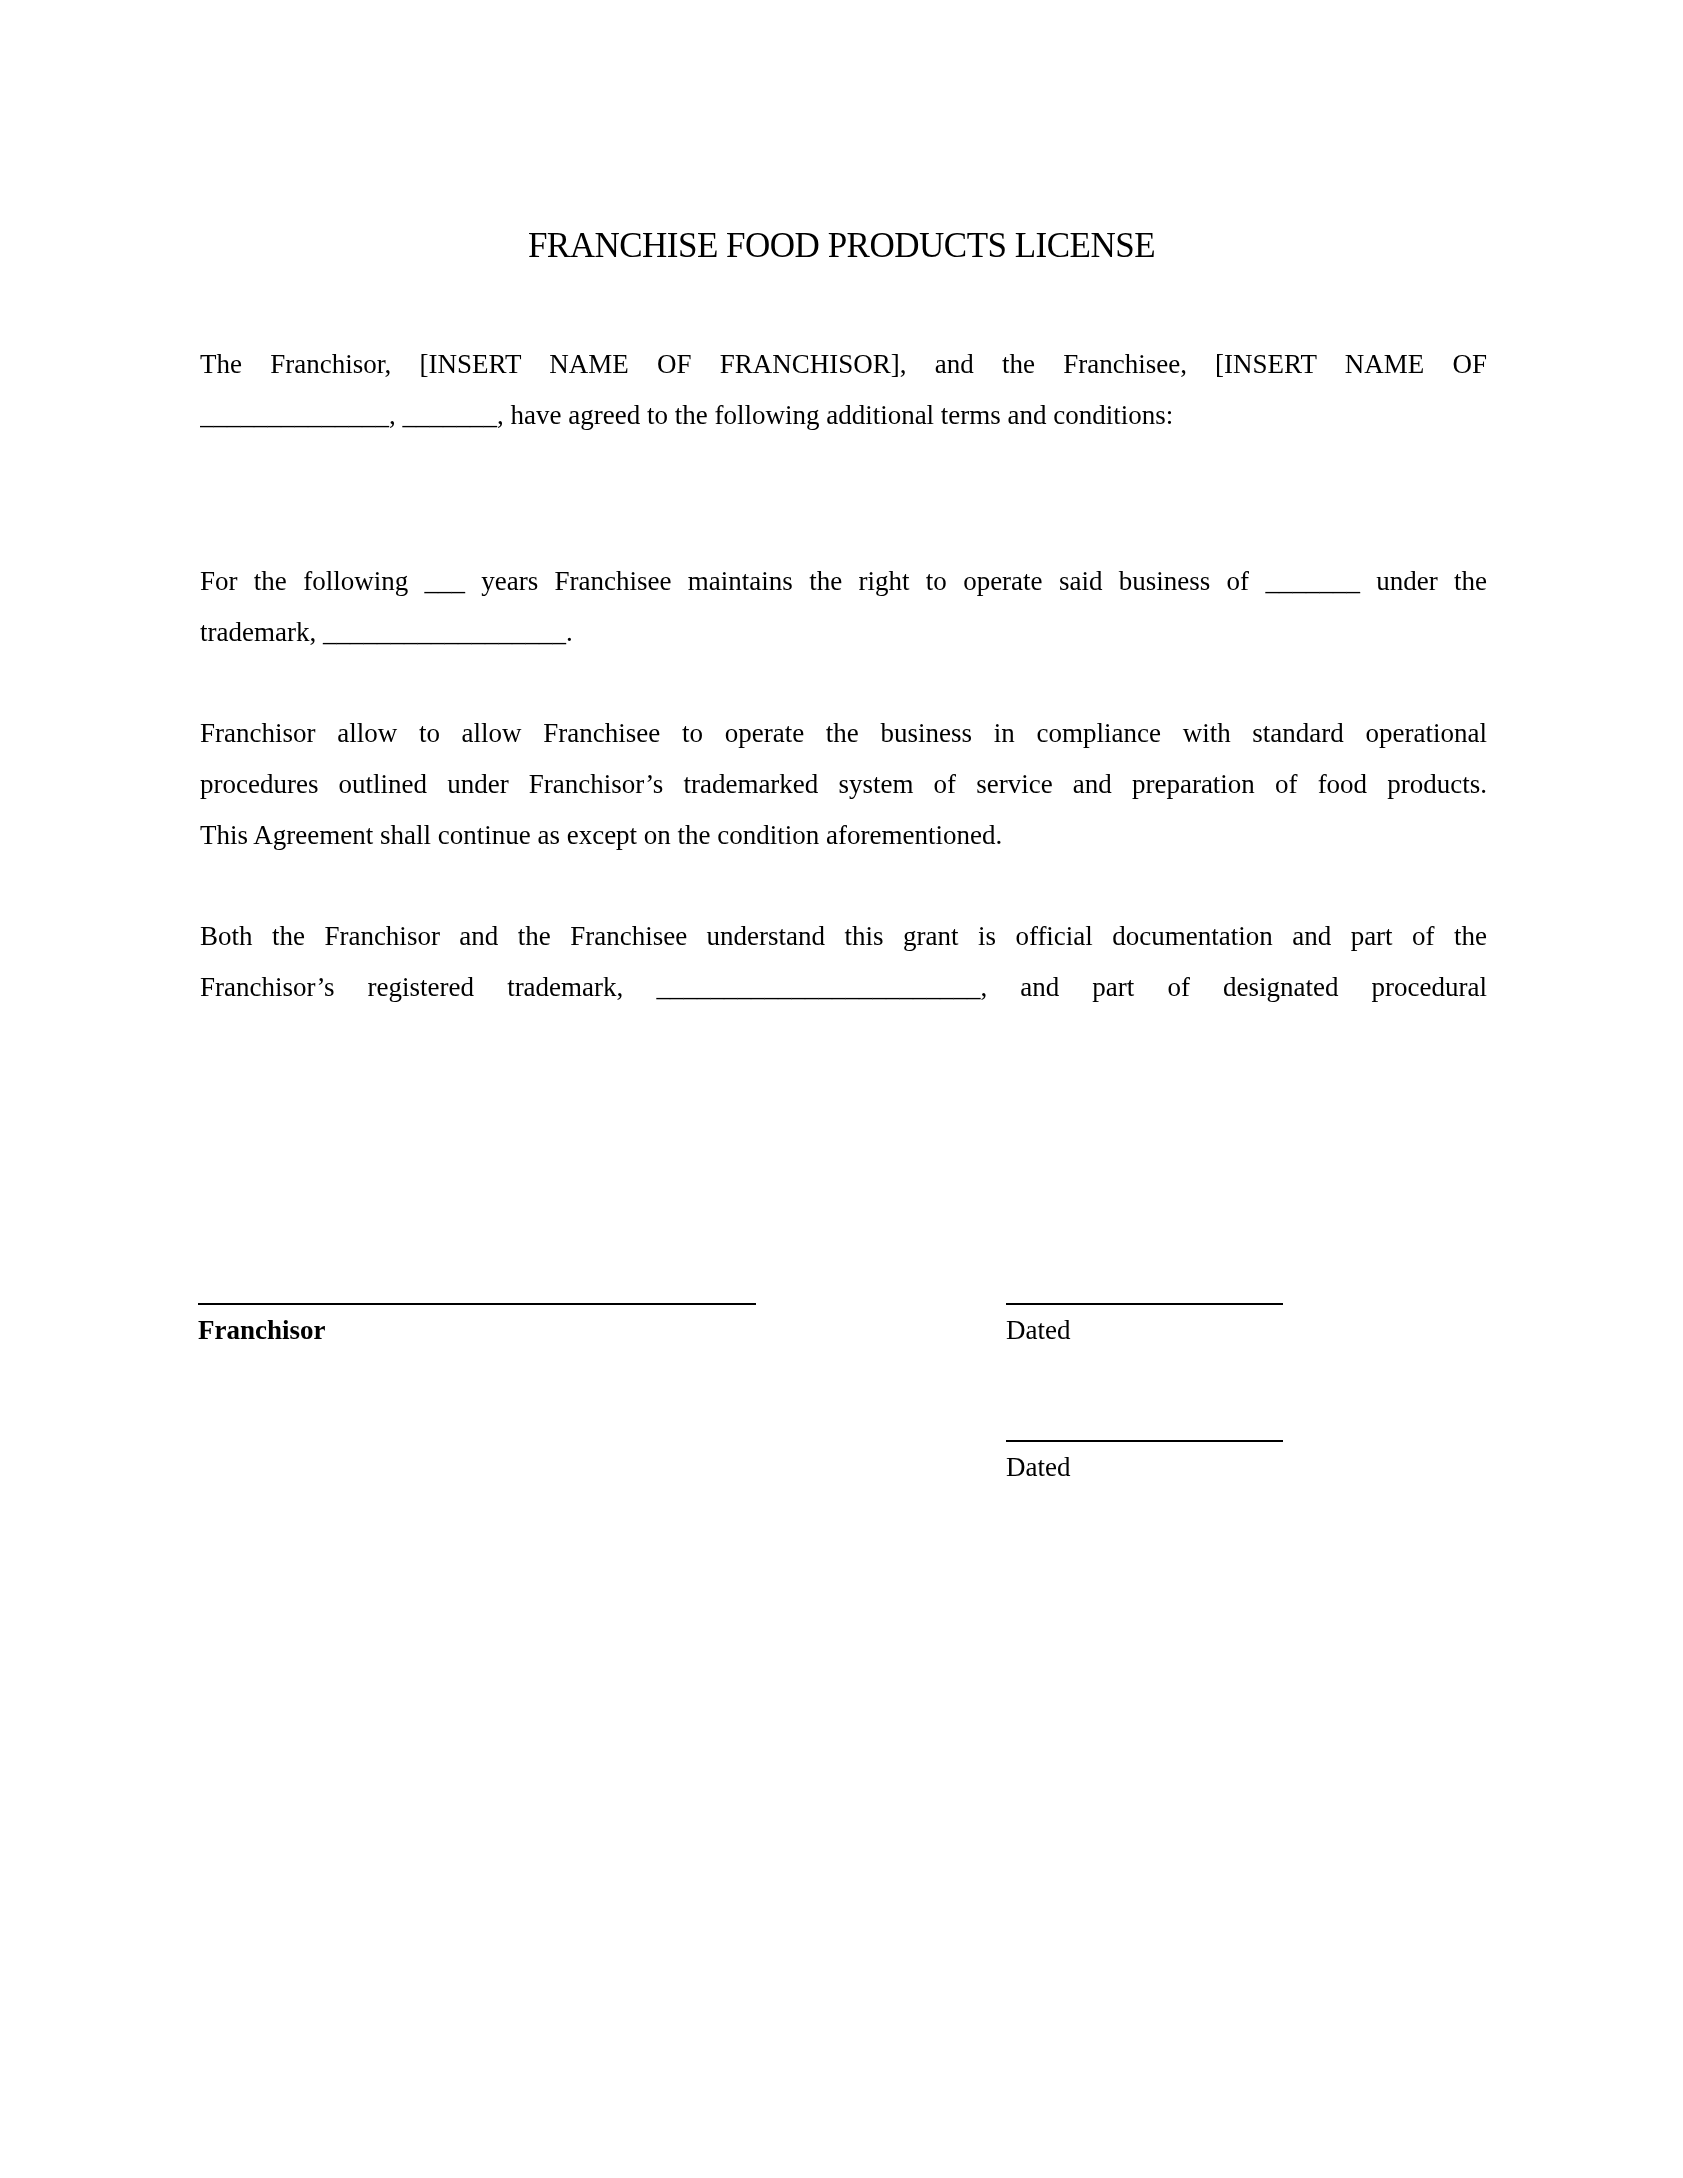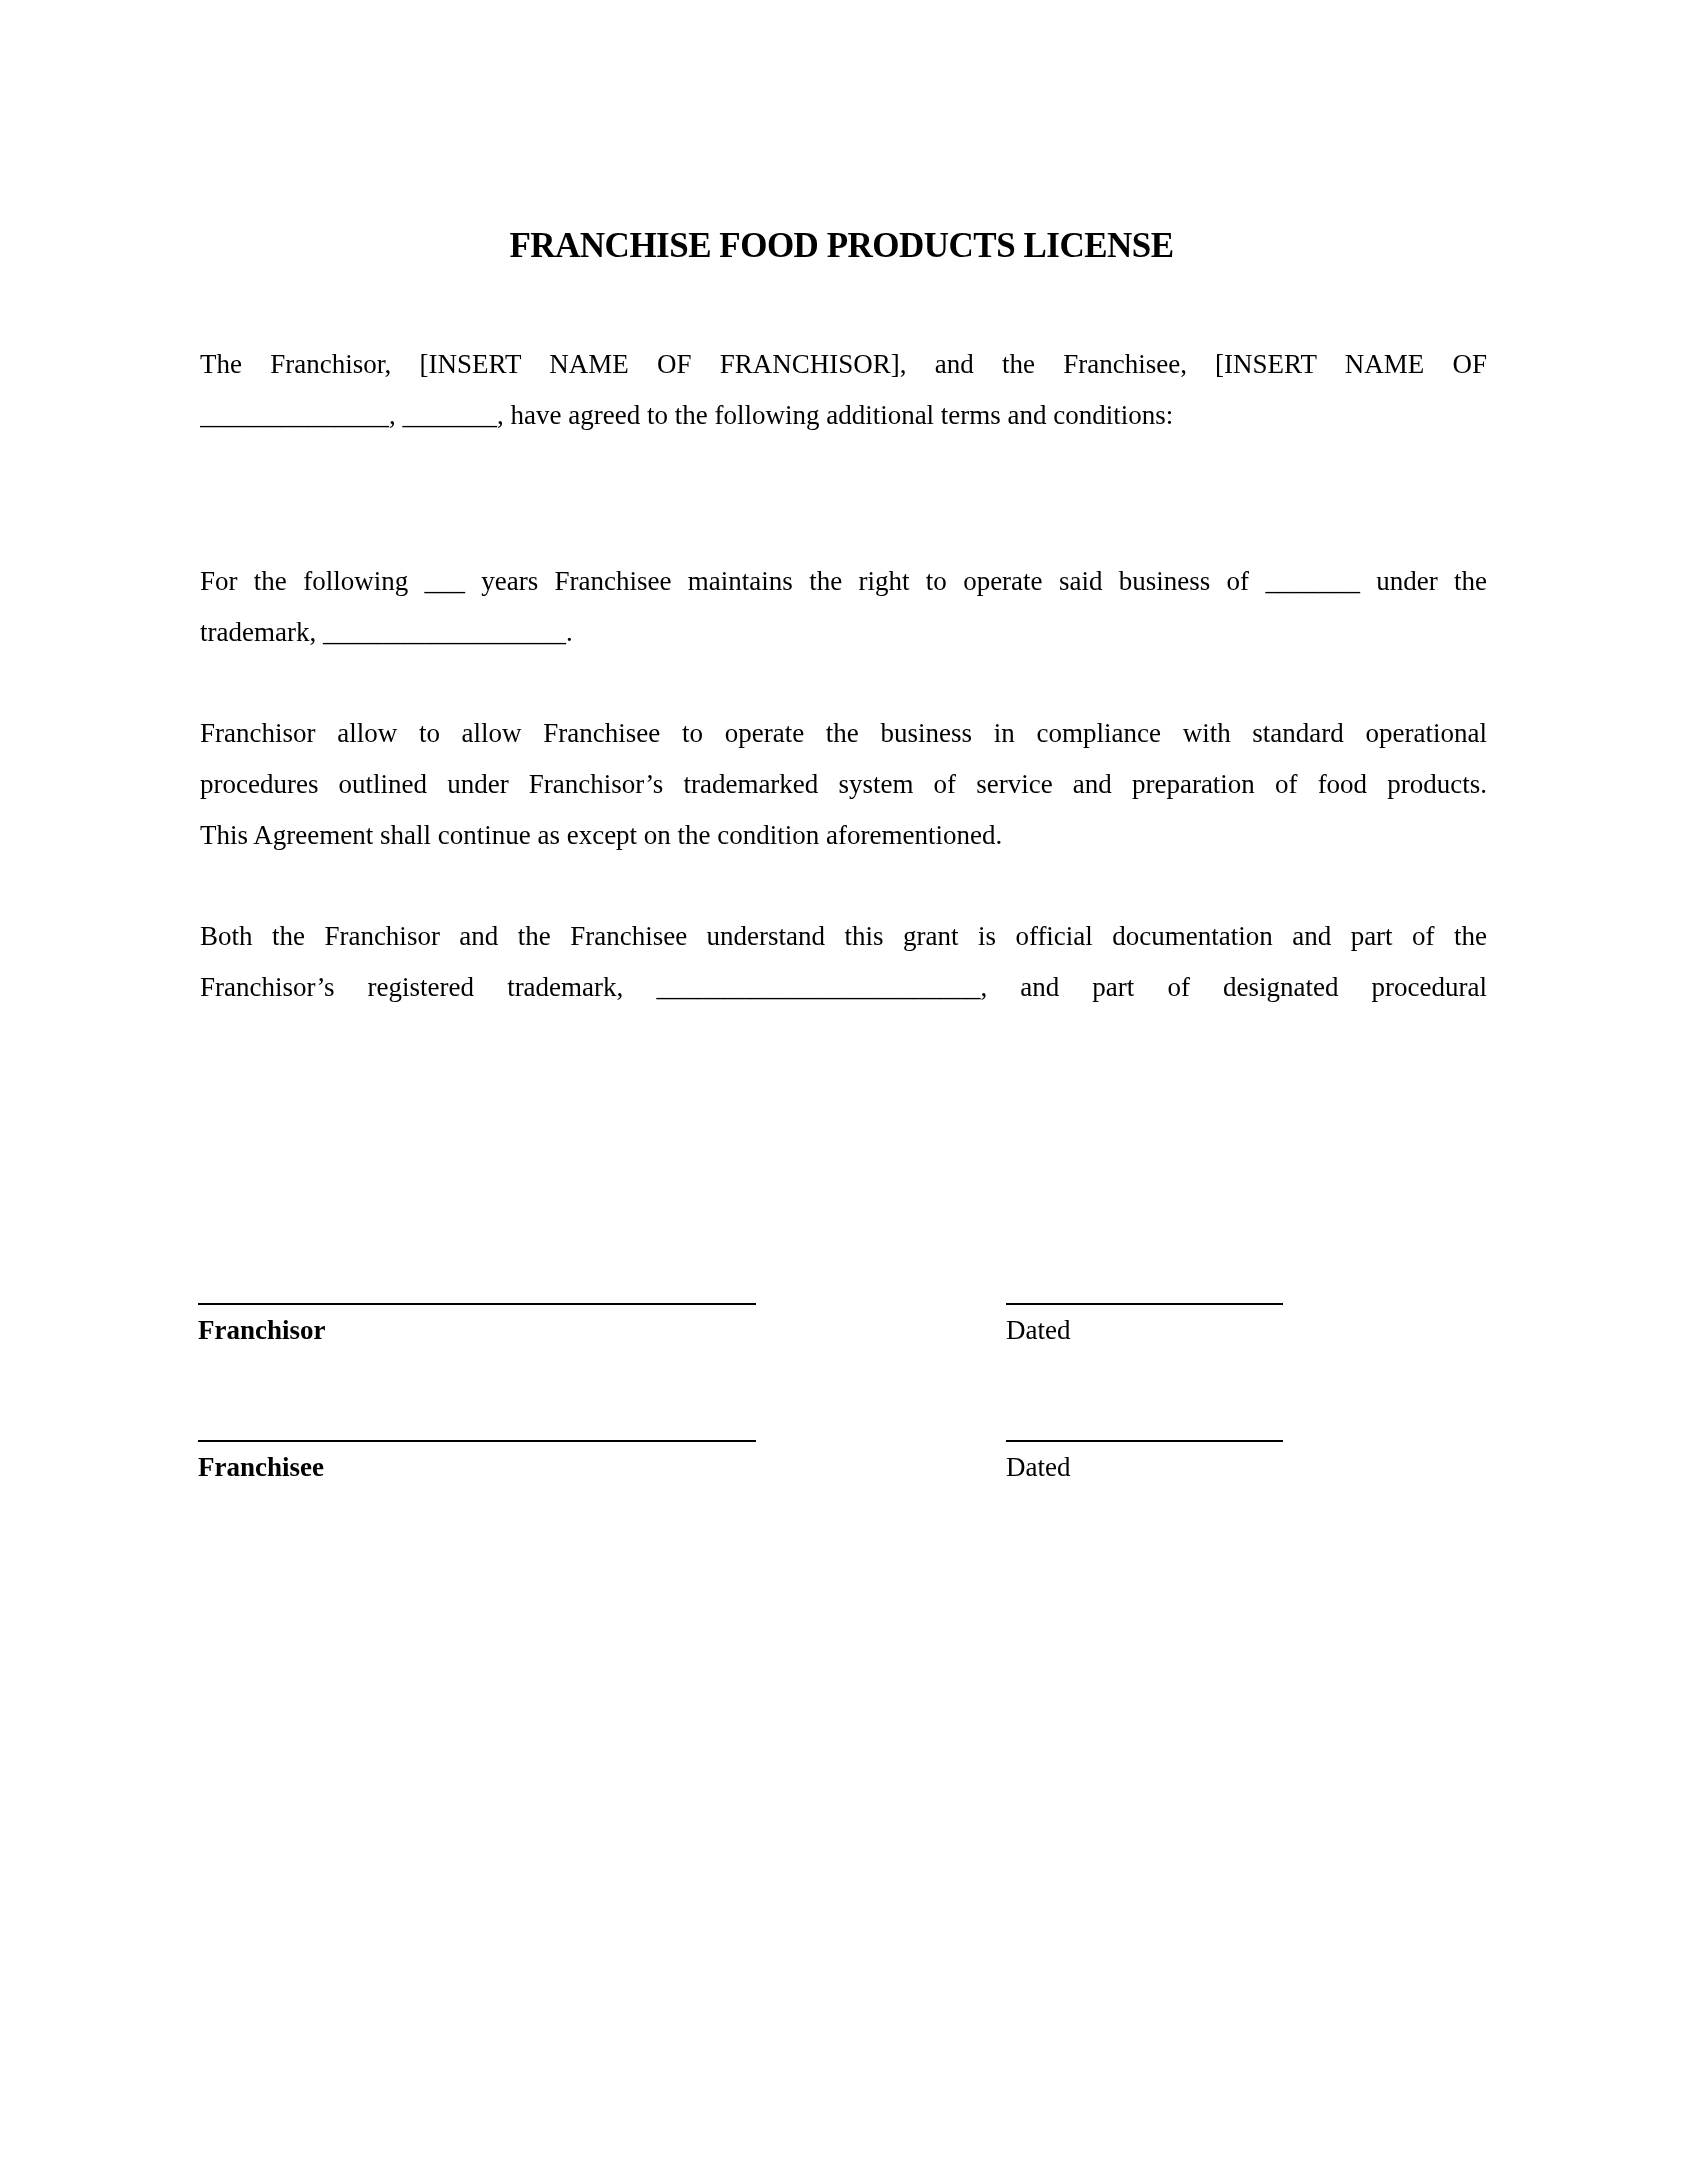--- a/index.html
+++ b/index.html
@@ -17,21 +17,21 @@
     overflow: hidden;
   }
   .doc-title {
     position: absolute;
     top: 220px;
     left: 0;
     width: 100%;
     text-align: center;
     font-size: 35px;
     line-height: 51px;
-    font-weight: bold;
+    font-weight: normal;
     letter-spacing: -0.5px;
     white-space: nowrap;
   }
   .doc-body {
     position: absolute;
     top: 339px;
     left: 200px;
     width: 1287px;
     font-size: 27px;
     line-height: 51px;
@@ -104,24 +104,20 @@
         <div class="sig-line"></div>
         <div class="sig-label">Franchisor</div>
       </div>
       <div class="sig-col date">
         <div class="sig-line"></div>
         <div class="sig-label">Dated</div>
       </div>
     </div>
 
     <div class="sig-row">
-      <div class="sig-col party">
-        <div class="sig-line"></div>
-        <div class="sig-label">Franchisee</div>
-      </div>
       <div class="sig-col date">
         <div class="sig-line"></div>
         <div class="sig-label">Dated</div>
       </div>
     </div>
 
   </div>
 </div>
 
 

